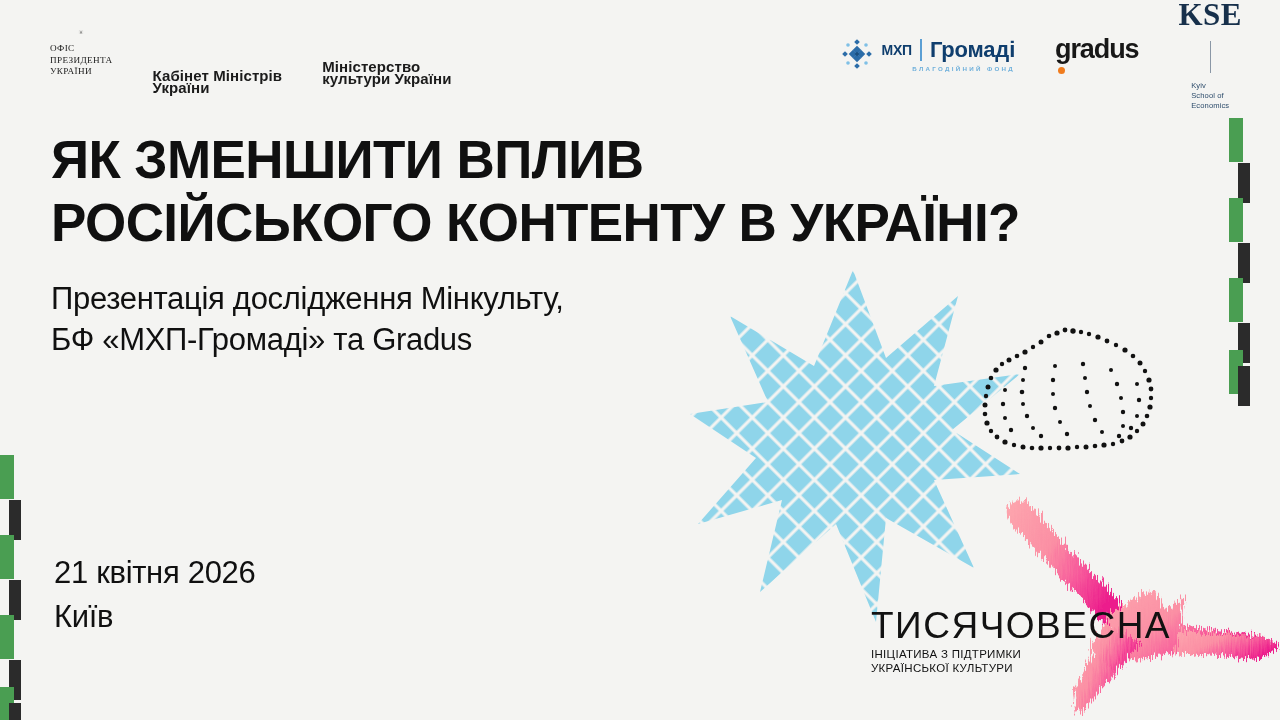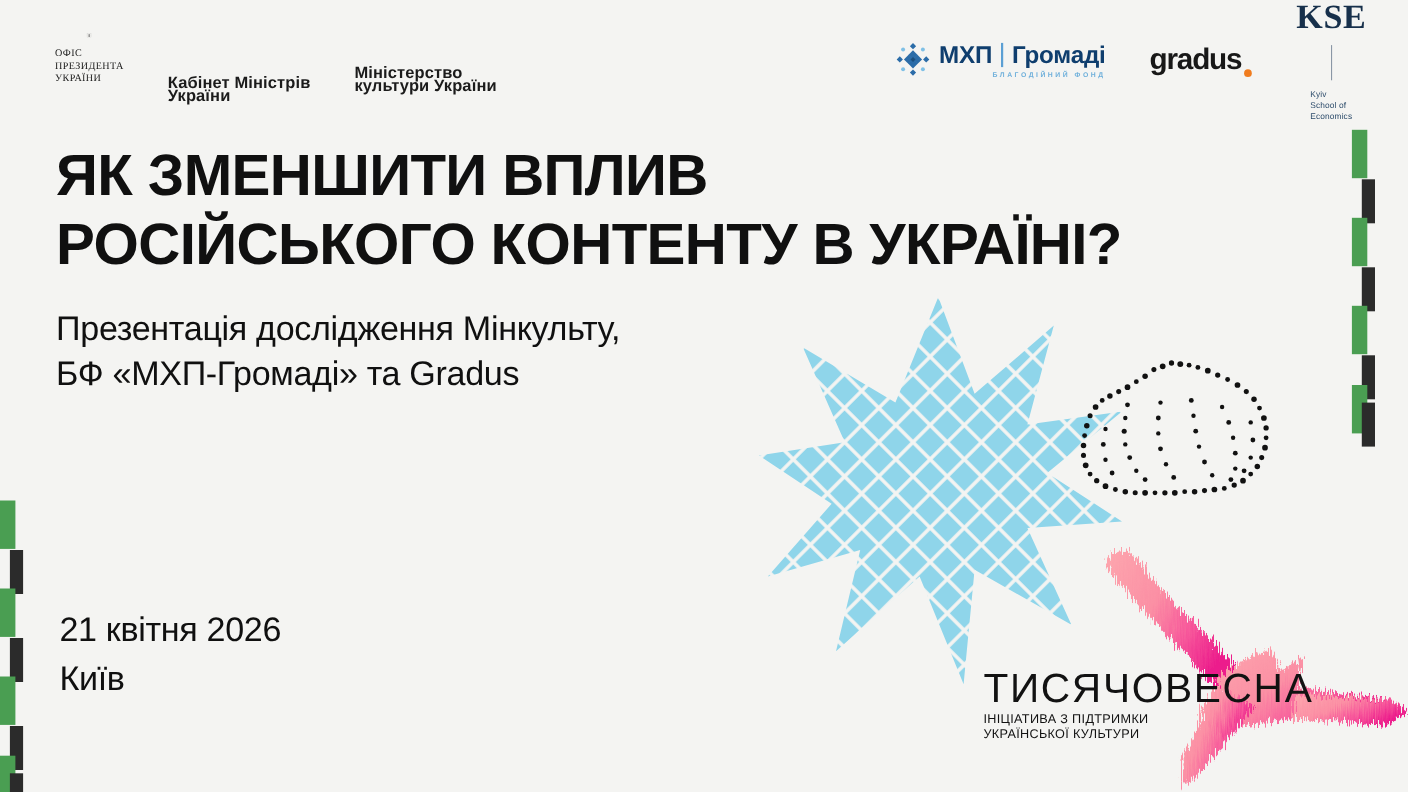--- a/index.html
+++ b/index.html
@@ -123,34 +123,34 @@
     height: 56px;
     gap: 40px;
   }
 
   .mhp-logo { display: flex; align-items: center; gap: 8px; }
   .mhp-word {
     display: flex; flex-direction: column; justify-content: center;
   }
   .mhp-row { display: flex; align-items: center; gap: 8px; }
   .mhp-main {
-    font-size: 22px; font-weight: 700; letter-spacing: -0.2px;
+    font-size: 14px; font-weight: 700; letter-spacing: -0.2px;
     color: #0f3e6e;
   }
   .mhp-bar { width: 2px; height: 22px; background: #5b9fd4; }
   .mhp-gromadi {
     font-size: 22px; font-weight: 700; letter-spacing: -0.2px;
     color: #0f3e6e;
   }
   .mhp-sub {
     font-size: 6.2px; letter-spacing: 2.3px; color: #6fb0db;
     font-weight: 700; text-align: right; margin-top: 2px;
   }
 
-  .gradus-logo { position: relative; display: flex; align-items: flex-end; }
+  .gradus-logo { position: relative; display: flex; align-items: flex-start; flex-direction: column; }
   .gradus-word {
     font-size: 27px; font-weight: 700; letter-spacing: -1.1px;
     color: #181818;
   }
   .gradus-dot {
     width: 7px; height: 7px; border-radius: 50%;
     background: #f07c1e; margin: 2px 0 0 3px;
   }
 
   .kse-logo { display: flex; align-items: center; gap: 8px; flex-direction: column; }
@@ -204,21 +204,21 @@
     font-size: 31px;
     line-height: 44px;
     font-weight: 400;
     letter-spacing: -0.3px;
     color: #101010;
   }
 
   
   .tv-logo {
     position: absolute;
-    left: 894px;
+    left: 871px;
     top: 606px;
     z-index: 4;
     width: 320px;
   }
   .tv-word {
     font-size: 37px;
     font-weight: 400;
     letter-spacing: 1.5px;
     color: #121212;
     line-height: 40px;

